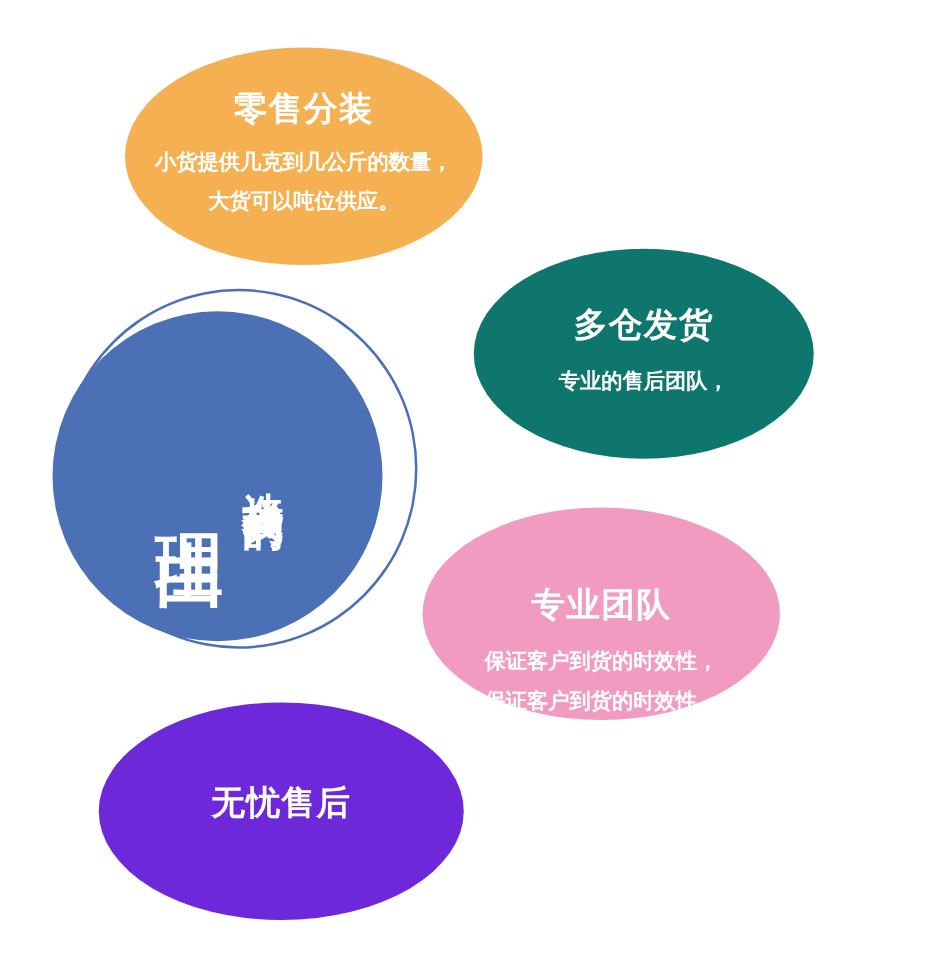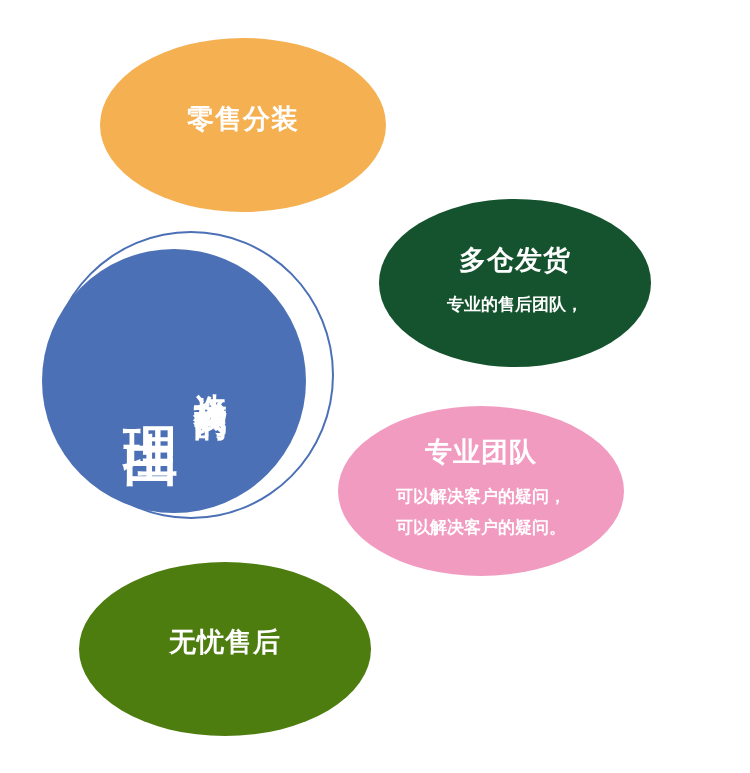--- a/index.html
+++ b/index.html
@@ -55,21 +55,21 @@
   }
   #bubble-retail .bubble-title { margin-bottom: 11px; }
 
   #bubble-warehouse {
     left: 379px;  top: 199px;
     width: 272px; height: 168px;
   }
 
   #bubble-team {
     left: 338px;  top: 406px;
-    width: 286px; height: 170px;
+    width: 286px; height: 170px; justify-content: flex-end;
   }
 
   #bubble-service {
     left: 79px;   top: 562px;
     width: 292px; height: 174px;
   }
 
   
   #center-group {
     position: absolute;
@@ -129,38 +129,42 @@
     margin-right: 2px;
   }
 </style>
 </head>
 <body>
 
 <div id="infographic" style="background: rgb(255, 255, 255); text-decoration: underline;">
 
   <div class="bubble" id="bubble-retail" style="background: rgb(245, 176, 81);">
     <div class="bubble-title">零售分装</div>
+    <div class="bubble-body">
+      <span>小货提供几克到几公斤的数量，</span>
+      <span>大货可以吨位供应。</span>
+    </div>
   </div>
 
-  <div class="bubble" id="bubble-warehouse" style="background: #14532d;">
+  <div class="bubble" id="bubble-warehouse" style="background: #0f766e;">
     <div class="bubble-title">多仓发货</div>
     <div class="bubble-body">
       <span>专业的售后团队，</span>
     </div>
   </div>
 
   <div class="bubble" id="bubble-team" style="background: rgb(242, 155, 193);">
     <div class="bubble-title">专业团队</div>
     <div class="bubble-body">
-      <span>可以解决客户的疑问，</span>
-      <span>可以解决客户的疑问。</span>
+      <span>保证客户到货的时效性，</span>
+      <span>保证客户到货的时效性。</span>
     </div>
   </div>
 
-  <div class="bubble" id="bubble-service" style="background: #4d7c0f;">
+  <div class="bubble" id="bubble-service" style="background: #6d28d9;">
     <div class="bubble-title">无忧售后</div>
   </div>
 
   <div id="center-group">
     <div id="center-ring" style="border-color: rgb(76, 112, 181);"></div>
     <div id="center-disc" style="background: rgb(76, 112, 181);"></div>
     <div id="center-text">
       <div class="v-text" id="center-lead">选择我们的</div>
       <div class="v-text" id="center-main">理由</div>
     </div>

